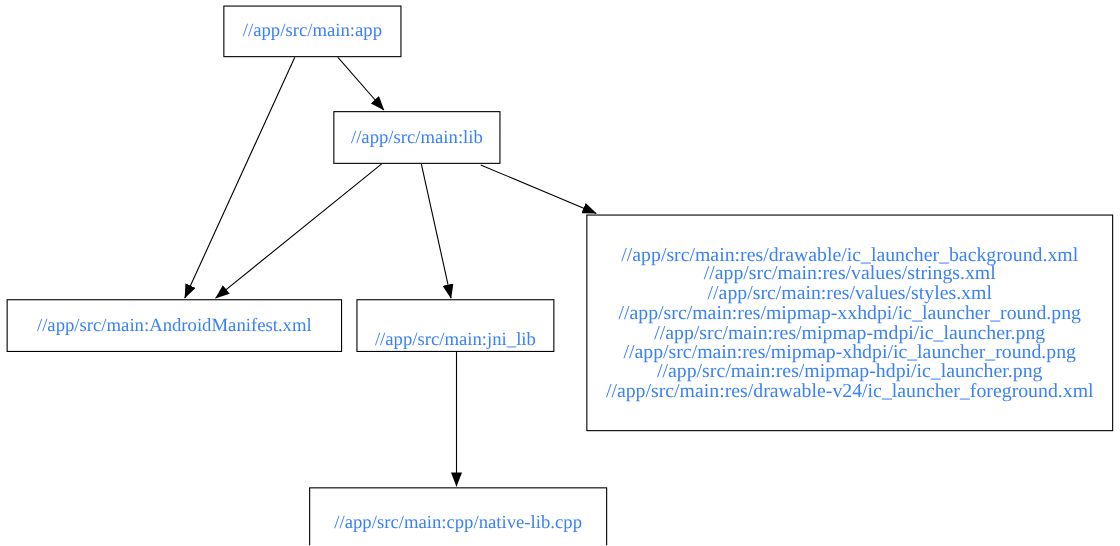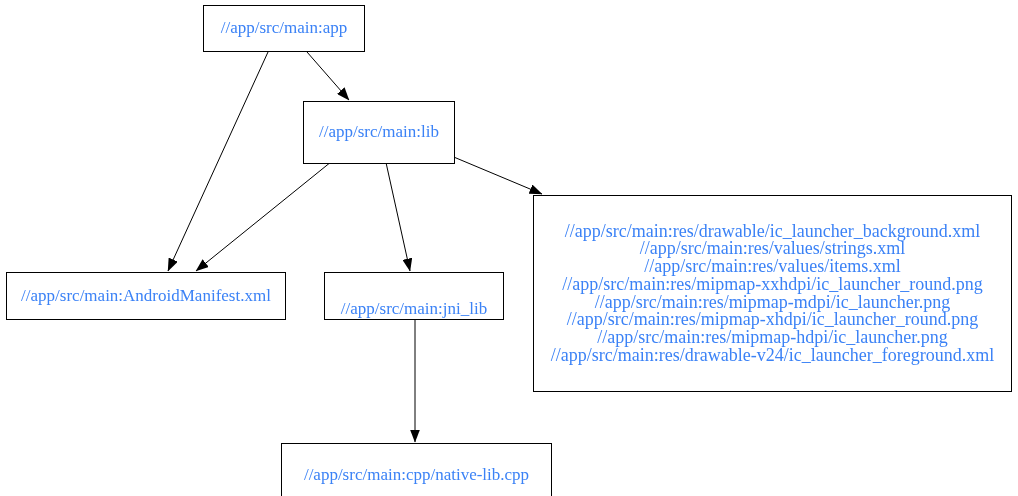--- a/index.html
+++ b/index.html
@@ -37,22 +37,22 @@
     line-height: 1.1;
     white-space: nowrap;
   }
   .node.multiline {
     flex-direction: column;
     justify-content: center;
     font-size: 18px;
     line-height: 17.7px;
   }
   #node-app      { left: 203px; top: 5px;   width: 162px; height: 47px; }
-  #node-lib      { left: 303px; top: 101px; width: 152px; height: 63px; }
-  #node-manifest { left: 6px;   top: 272px; width: 280px; height: 48px; }
+  #node-lib      { left: 303px; top: 101px; width: 152px; height: 48px; }
+  #node-manifest { left: 6px;   top: 272px; width: 305px; height: 48px; }
   #node-jni-lib  { left: 324px; top: 272px; width: 180px; height: 48px; align-items: flex-end; }
   #node-res      { left: 533px; top: 195px; width: 479px; height: 197px; }
   #node-native   { left: 281px; top: 443px; width: 271px; height: 64px; }
 </style>
 </head>
 <body>
 
 <div class="canvas">
 
   <svg class="edges-layer" width="1018" height="496" viewBox="0 0 1018 496" xmlns="http://www.w3.org/2000/svg">
@@ -81,21 +81,21 @@
     <span>//app/src/main:AndroidManifest.xml</span>
   </div>
 
   <div class="node" id="node-jni-lib">
     <span>//app/src/main:jni_lib</span>
   </div>
 
   <div class="node multiline" id="node-res">
     <div>//app/src/main:res/drawable/ic_launcher_background.xml</div>
     <div>//app/src/main:res/values/strings.xml</div>
-    <div>//app/src/main:res/values/items.xml</div>
+    <div>//app/src/main:res/values/styles.xml</div>
     <div>//app/src/main:res/mipmap-xxhdpi/ic_launcher_round.png</div>
     <div>//app/src/main:res/mipmap-mdpi/ic_launcher.png</div>
     <div>//app/src/main:res/mipmap-xhdpi/ic_launcher_round.png</div>
     <div>//app/src/main:res/mipmap-hdpi/ic_launcher.png</div>
     <div>//app/src/main:res/drawable-v24/ic_launcher_foreground.xml</div>
   </div>
 
   <div class="node" id="node-native">
     <span>//app/src/main:cpp/native-lib.cpp</span>
   </div>

